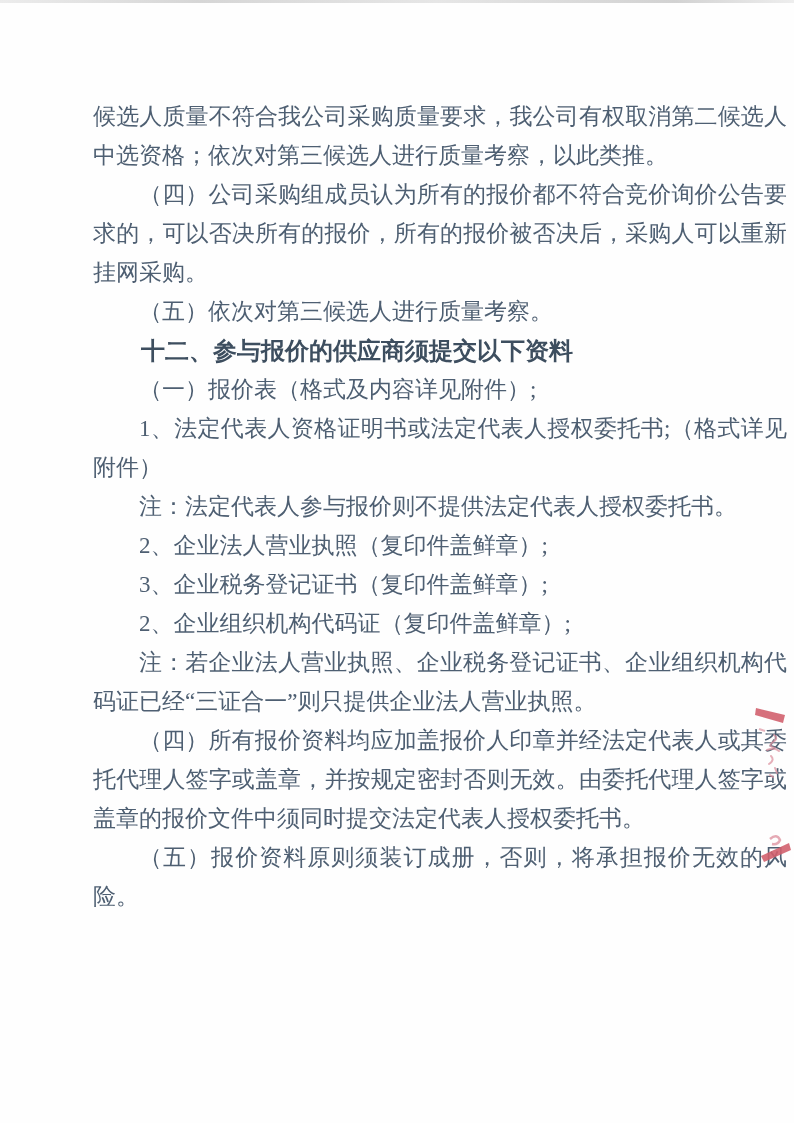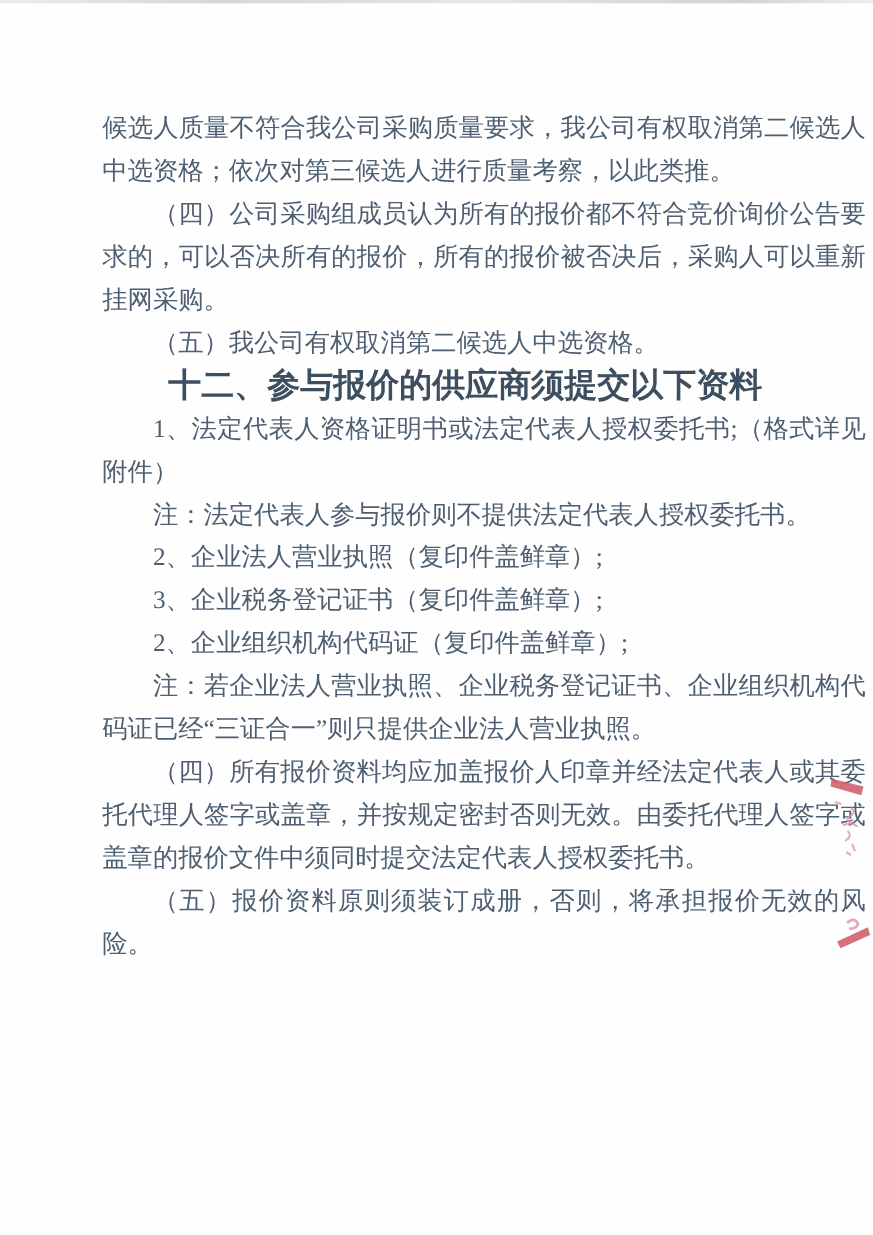--- a/index.html
+++ b/index.html
@@ -33,21 +33,21 @@
     font-size: 23px;
     line-height: 39px;
     color: var(--body-color, #4e5f72);
     text-align: justify;
   }
   p.para { margin: 0; padding: 0; }
   p.para.indent { text-indent: 2em; }
   p.para.heading {
     font-family: "Liberation Sans", "DejaVu Sans", sans-serif;
     font-weight: bold;
-    font-size: 30px;
+    font-size: 24px;
     color: var(--heading-color, #3d4e5f);
   }
   .run { white-space: pre-wrap; }
   .run.red-bold {
     color: var(--red-color, #c4455c);
     font-weight: bold;
   }
   .footer {
     position: absolute;
     top: 1033px;
@@ -70,22 +70,23 @@
 </head>
 <body>
 
 <div class="page">
 
   <div class="scan-edge-top"></div>
 
   <div class="content">
       <p class="para"><span class="run">候选人质量不符合我公司采购质量要求，我公司有权取消第二候选人中选资格；依次对第三候选人进行质量考察，以此类推。</span></p>
       <p class="para indent"><span class="run">（四）公司采购组成员认为所有的报价都不符合竞价询价公告要求的，可以否决所有的报价，所有的报价被否决后，采购人可以重新挂网采购。</span></p>
-      <p class="para indent"><span class="run">（五）我公司有权取消第二候选人中选资格。</span></p>
+      <p class="para indent"><span class="run">（五）依次对第三候选人进行质量考察。</span></p>
       <p class="para indent heading"><span class="run">十二、参与报价的供应商须提交以下资料</span></p>
+      <p class="para indent"><span class="run">（一）报价表（格式及内容详见附件）;</span></p>
       <p class="para indent"><span class="run">1、法定代表人资格证明书或法定代表人授权委托书;（格式详见附件）</span></p>
       <p class="para indent"><span class="run">注：法定代表人参与报价则不提供法定代表人授权委托书。</span></p>
       <p class="para indent"><span class="run">2、企业法人营业执照（复印件盖鲜章）;</span></p>
       <p class="para indent"><span class="run">3、企业税务登记证书（复印件盖鲜章）;</span></p>
       <p class="para indent"><span class="run">2、企业组织机构代码证（复印件盖鲜章）;</span></p>
       <p class="para indent"><span class="run">注：若企业法人营业执照、企业税务登记证书、企业组织机构代码证已经“三证合一”则只提供企业法人营业执照。</span></p>
       <p class="para indent"><span class="run">（四）所有报价资料均应加盖报价人印章并经法定代表人或其委托代理人签字或盖章，并按规定密封否则无效。由委托代理人签字或盖章的报价文件中须同时提交法定代表人授权委托书。</span></p>
       <p class="para indent"><span class="run">（五）报价资料原则须装订成册，否则，将承担报价无效的风险。</span></p>
     </div>
 

